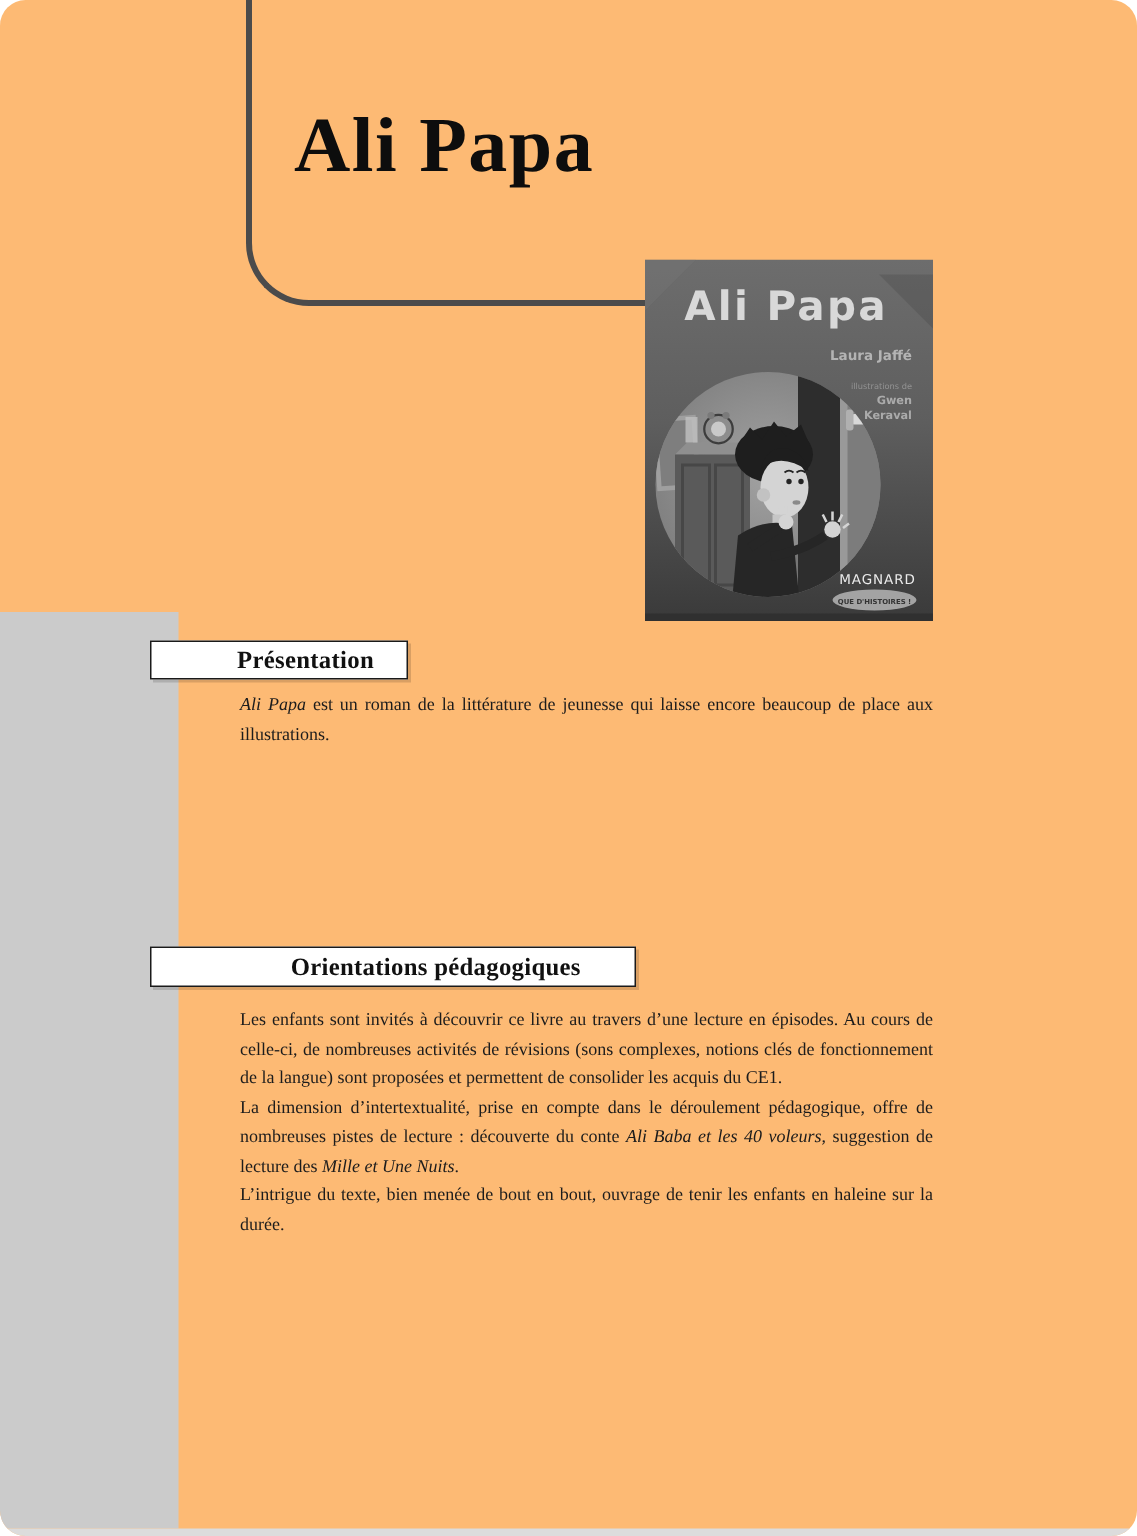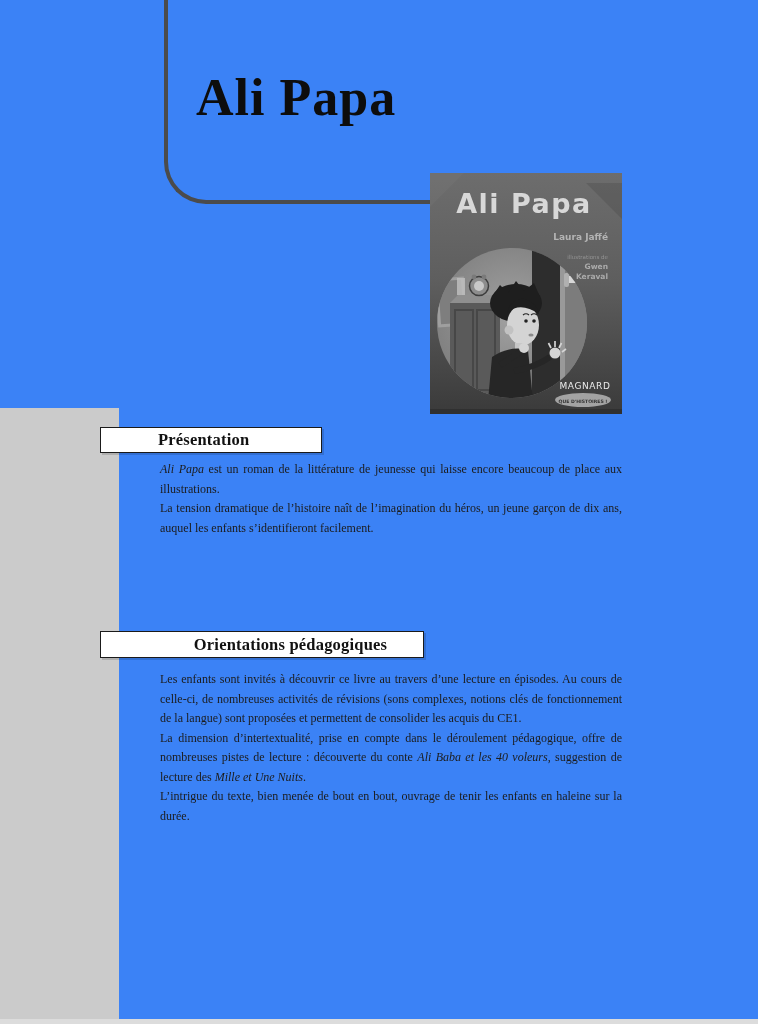--- a/index.html
+++ b/index.html
@@ -1,30 +1,30 @@
 <!DOCTYPE html>
 <html><head>
 <meta charset="utf-8">
 <style>
   html,body{margin:0;padding:0;background:#ffffff;}
-  .page{position:relative;width:758px;height:1024px;background:#3b82f6;overflow:hidden;
-        font-family:"Liberation Serif", serif;color:#1e1e1e;}
+  .page{position:relative;width:758px;height:1024px;background:#fdba74;overflow:hidden;
+        font-family:"Liberation Serif", serif;color:#1e1e1e;border-radius:17px;}
   .sidebar-band{position:absolute;left:0;top:408px;width:119px;height:611px;background:#cbcbcb;}
   .bottom-band{position:absolute;left:0;top:1019px;width:758px;height:5px;background:#dcdcdc;}
   .corner-line{position:absolute;left:164px;top:0;width:266px;height:200px;
         border-left:4px solid #4b4b4b;border-bottom:4px solid #4b4b4b;
         border-bottom-left-radius:42px;}
   .page-title{position:absolute;left:196px;top:34px;font-size:52px;line-height:1.1;
         letter-spacing:1px;color:#0d0d0d;}
   .book-cover{position:absolute;left:430px;top:173px;width:192px;height:241px;}
   .section-box{position:absolute;left:100px;background:#ffffff;border:1px solid #1a1a1a;
         box-shadow:2px 2px 0 rgba(0,0,0,0.14);box-sizing:border-box;
         font-weight:bold;font-size:16.5px;letter-spacing:0.2px;color:#111;
         padding-left:57px;display:flex;align-items:center;}
-  .box-presentation{top:427px;width:222px;height:26px;}
+  .box-presentation{top:427px;width:172px;height:26px;}
   .box-orientations{top:631px;width:324px;height:27px;justify-content:center;}
   .body-text{position:absolute;left:160px;width:462px;font-size:12px;line-height:19.5px;
         text-align:justify;color:#1c1c1c;}
   .text-presentation{top:460px;}
   .text-orientations{top:670px;}
   .para{margin:0;}
   .it{font-style:italic;}
   .page-number{position:absolute;left:75px;top:982px;font-family:"DejaVu Sans", sans-serif;
         font-weight:bold;font-size:17.5px;color:#111;margin-top:48px;}
 </style>
@@ -125,21 +125,20 @@
         <text x="153" y="229.5" text-anchor="middle" font-family="'DejaVu Sans',sans-serif" font-size="4.6" font-weight="bold" fill="#333333">QUE D'HISTOIRES !</text>
       </g>
     </svg>
   </div>
 
   <div class="section-box box-presentation">
     <span>Présentation</span>
   </div>
   <div class="body-text text-presentation">
       <p class="para"><span class="it">Ali Papa</span><span> est un roman de la littérature de jeunesse qui laisse encore beaucoup de place aux illustrations.</span></p>
-      <p class="para"><span>La tension dramatique de l’histoire naît de l’imagination du héros, un jeune garçon de dix ans, auquel les enfants s’identifieront facilement.</span></p>
     </div>
 
   <div class="section-box box-orientations">
     <span>Orientations pédagogiques</span>
   </div>
   <div class="body-text text-orientations">
       <p class="para"><span>Les enfants sont invités à découvrir ce livre au travers d’une lecture en épisodes. Au cours de celle-ci, de nombreuses activités de révisions (sons complexes, notions clés de fonctionnement de la langue) sont proposées et permettent de consolider les acquis du CE1.</span></p>
       <p class="para"><span>La dimension d’intertextualité, prise en compte dans le déroulement pédagogique, offre de nombreuses pistes de lecture : découverte du conte </span><span class="it">Ali Baba et les 40 voleurs</span><span>, suggestion de lecture des </span><span class="it">Mille et Une Nuits</span><span>.</span></p>
       <p class="para"><span>L’intrigue du texte, bien menée de bout en bout, ouvrage de tenir les enfants en haleine sur la durée.</span></p>
     </div>

